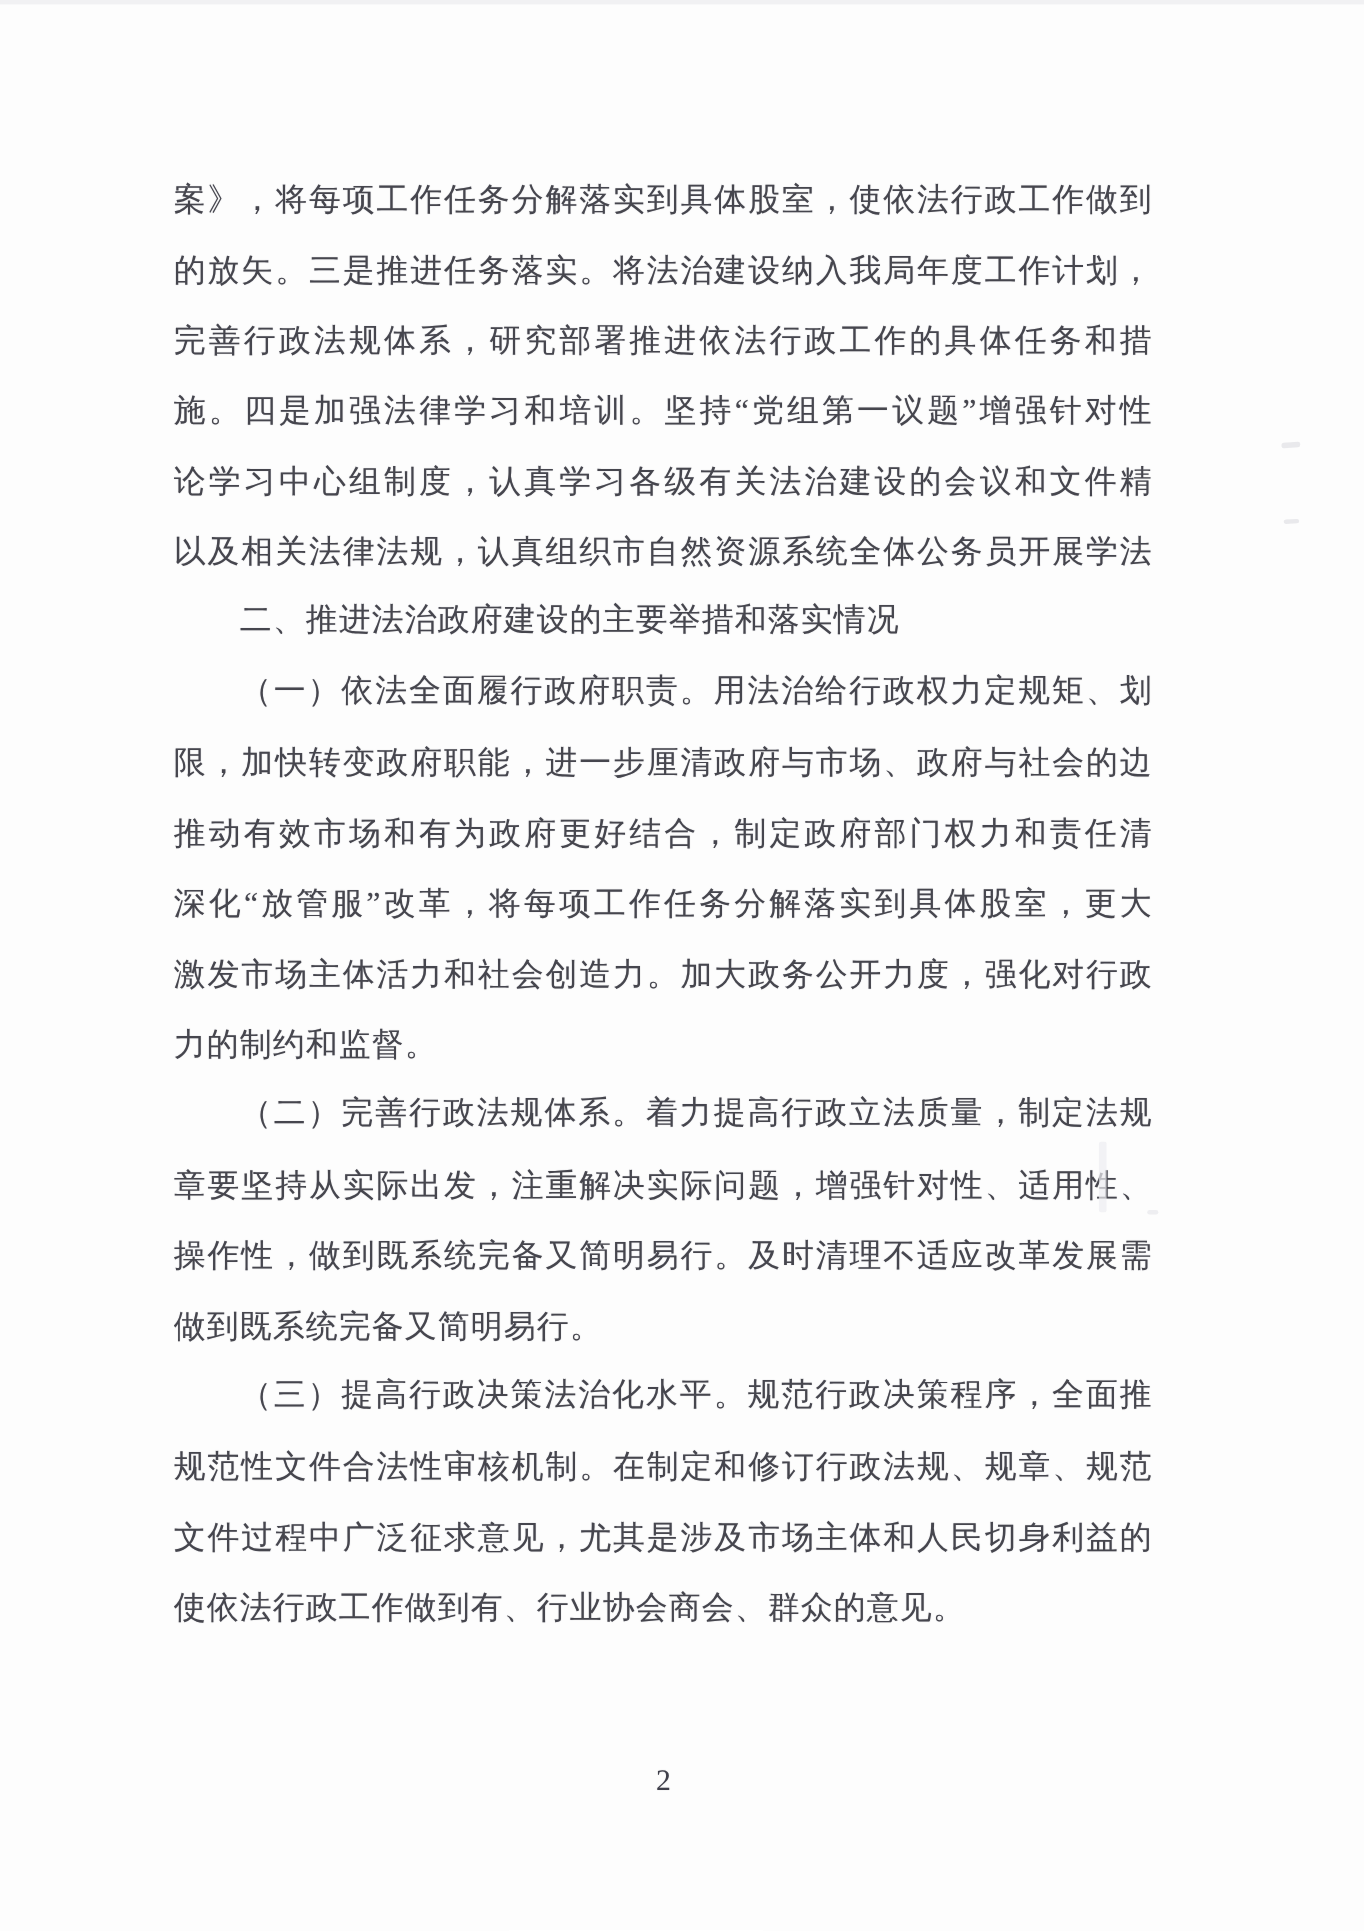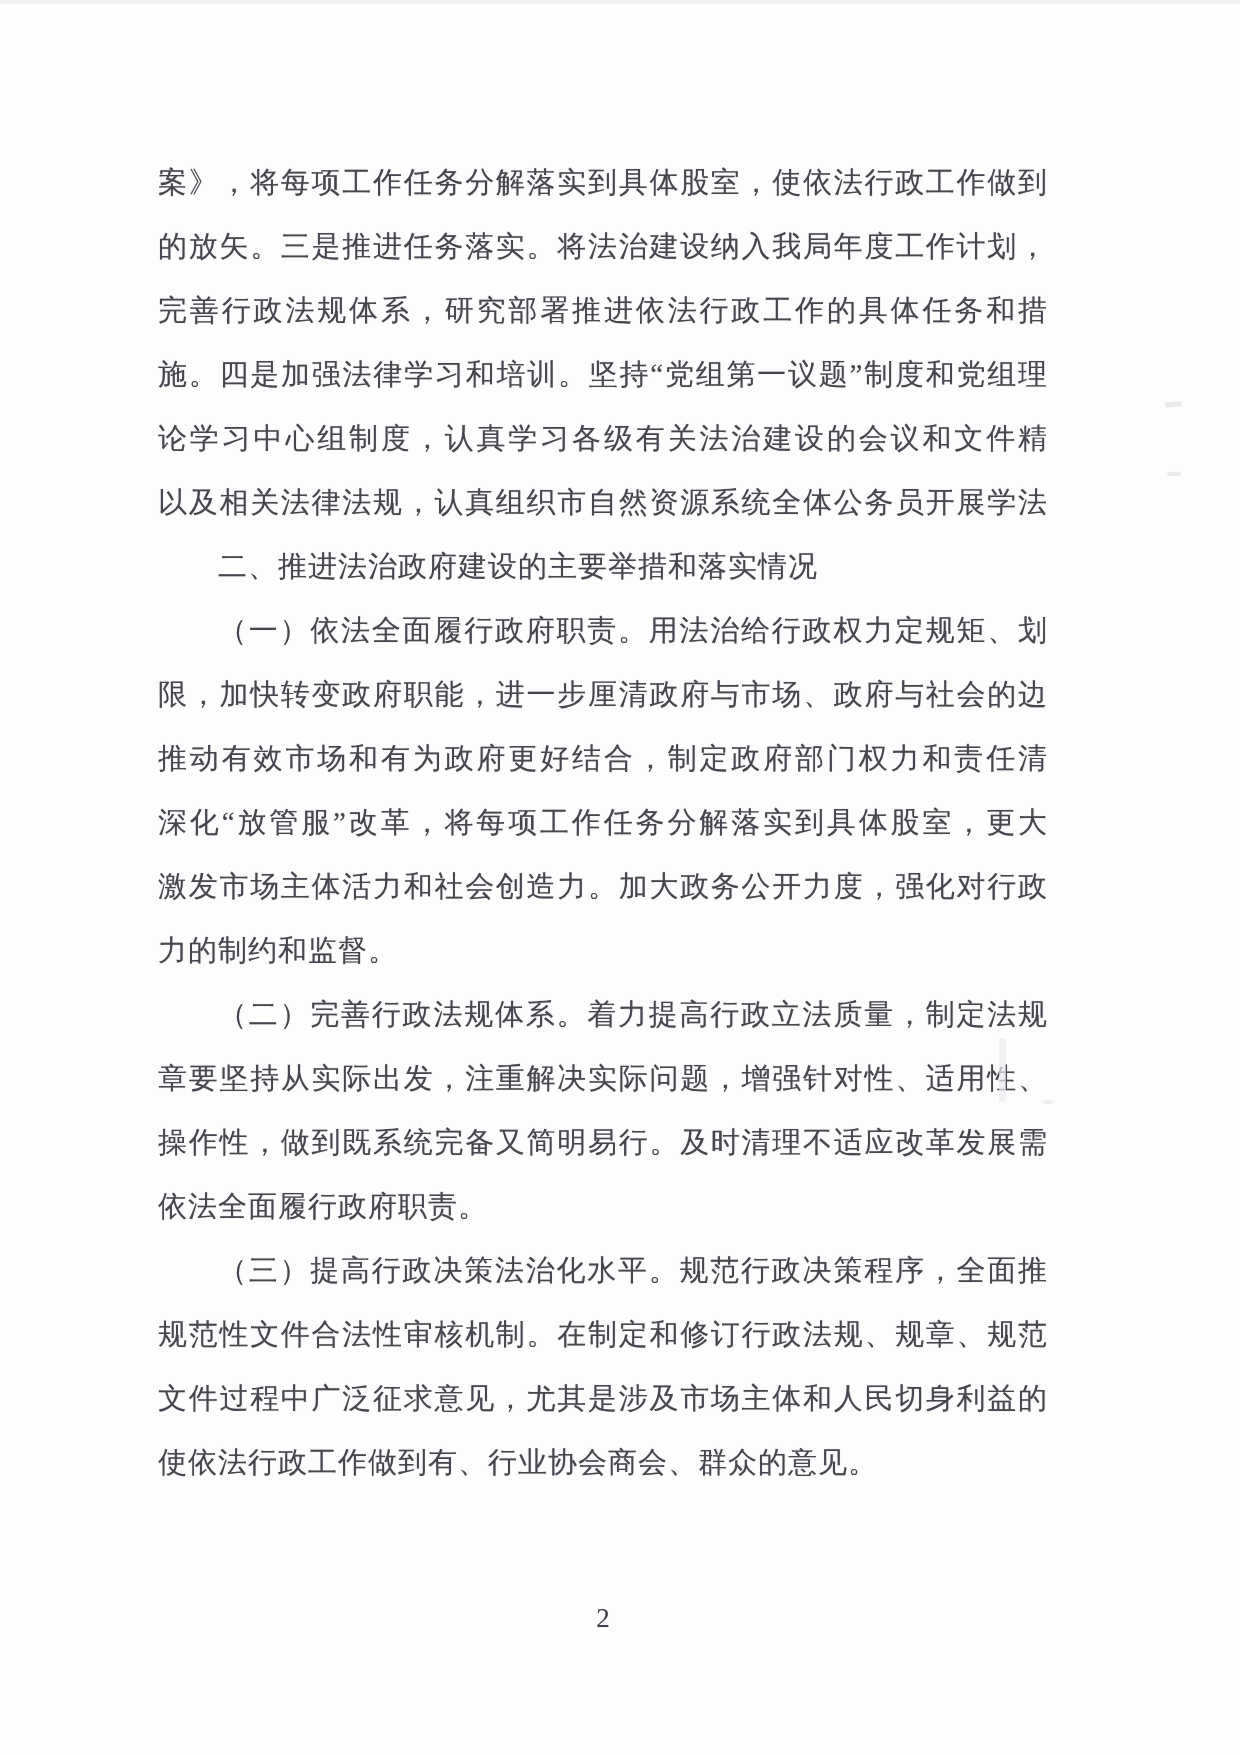--- a/index.html
+++ b/index.html
@@ -30,21 +30,21 @@
     line-height: 64px;
     letter-spacing: 1px;
     text-align: justify;
     text-justify: inter-character;
     overflow: hidden;
     text-shadow: 0 0 1px rgba(70,70,82,0.35);
     white-space: normal;
   }
   .line.full { text-align-last: justify; }
   .line.short { text-align-last: left; }
-  .line.indent { padding-left: 60px; }
+  .line.indent { padding-left: 60px; font-family: Liberation Mono, monospace; }
   .pagenum {
     position: absolute;
     left: 158px;
     top: 1598px;
     width: 890px;
     text-align: center;
     font-size: 27px;
     line-height: 40px;
     color: #3f3f4a;
     text-shadow: 0 0 1px rgba(70,70,82,0.3);
@@ -64,37 +64,37 @@
 <body>
 
 <div class="page">
   <div class="scan-edge"></div>
 
   <div class="content">
 
     <div class="line full">案》，将每项工作任务分解落实到具体股室，使依法行政工作做到有</div>
     <div class="line full">的放矢。三是推进任务落实。将法治建设纳入我局年度工作计划，定</div>
     <div class="line full">完善行政法规体系，研究部署推进依法行政工作的具体任务和措</div>
-    <div class="line full">施。四是加强法律学习和培训。坚持“党组第一议题”制度和党组理</div>
+    <div class="line full">施。四是加强法律学习和培训。坚持“党组第一议题”增强针对性</div>
     <div class="line full">论学习中心组制度，认真学习各级有关法治建设的会议和文件精神，</div>
     <div class="line full">以及相关法律法规，认真组织市自然资源系统全体公务员开展学法用</div>
 
     <div class="line short indent">二、推进法治政府建设的主要举措和落实情况</div>
 
     <div class="line full indent">（一）依法全面履行政府职责。用法治给行政权力定规矩、划界</div>
     <div class="line full">限，加快转变政府职能，进一步厘清政府与市场、政府与社会的边界，</div>
     <div class="line full">推动有效市场和有为政府更好结合，制定政府部门权力和责任清单，</div>
     <div class="line full">深化“放管服”改革，将每项工作任务分解落实到具体股室，更大</div>
     <div class="line full">激发市场主体活力和社会创造力。加大政务公开力度，强化对行政权</div>
     <div class="line short">力的制约和监督。</div>
 
     <div class="line full indent">（二）完善行政法规体系。着力提高行政立法质量，制定法规规</div>
     <div class="line full">章要坚持从实际出发，注重解决实际问题，增强针对性、适用性、可</div>
     <div class="line full">操作性，做到既系统完备又简明易行。及时清理不适应改革发展需要</div>
-    <div class="line short">依法全面履行政府职责。</div>
+    <div class="line short">做到既系统完备又简明易行。</div>
 
     <div class="line full indent">（三）提高行政决策法治化水平。规范行政决策程序，全面推行</div>
     <div class="line full">规范性文件合法性审核机制。在制定和修订行政法规、规章、规范性</div>
     <div class="line full">文件过程中广泛征求意见，尤其是涉及市场主体和人民切身利益的要</div>
     <div class="line short">使依法行政工作做到有、行业协会商会、群众的意见。</div>
   </div>
 
   <div class="pagenum">2</div>
 
   <div class="artifact a1"></div>

